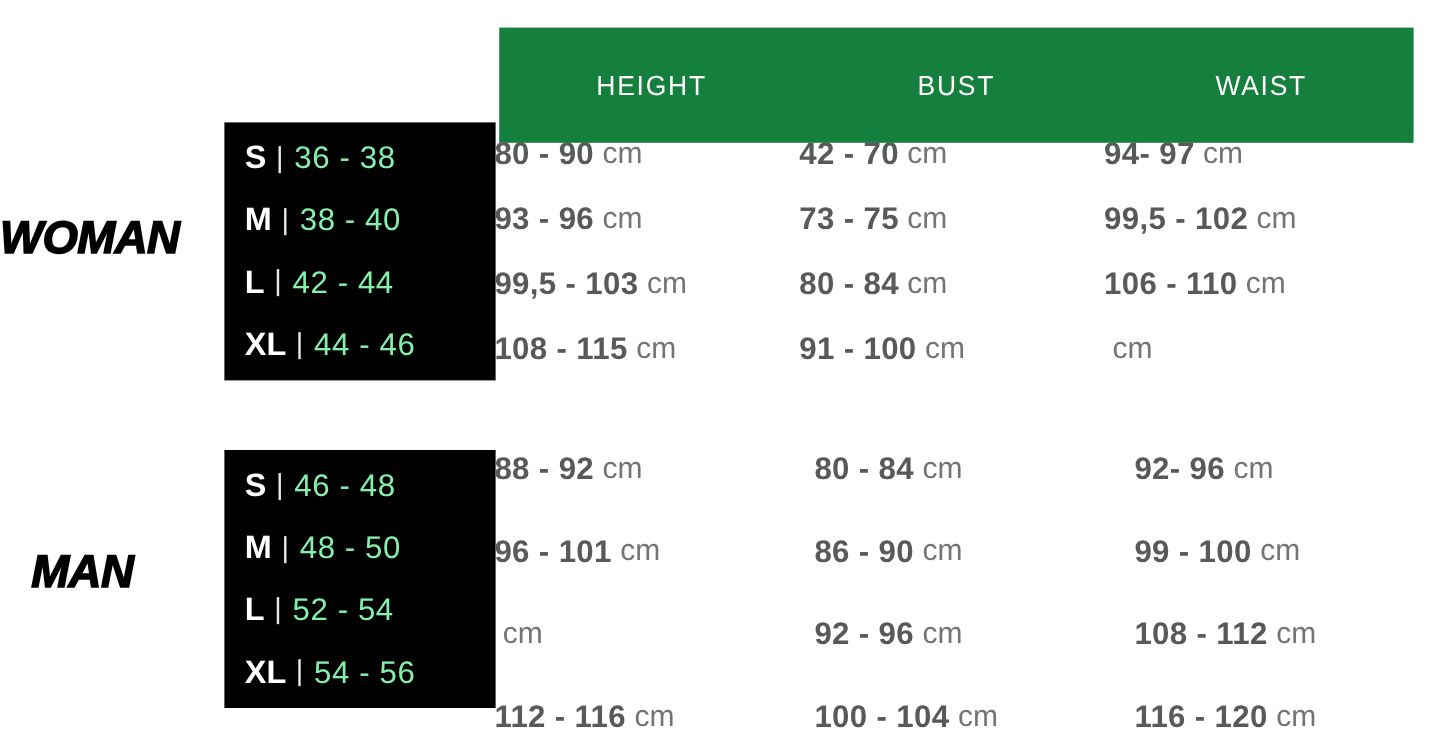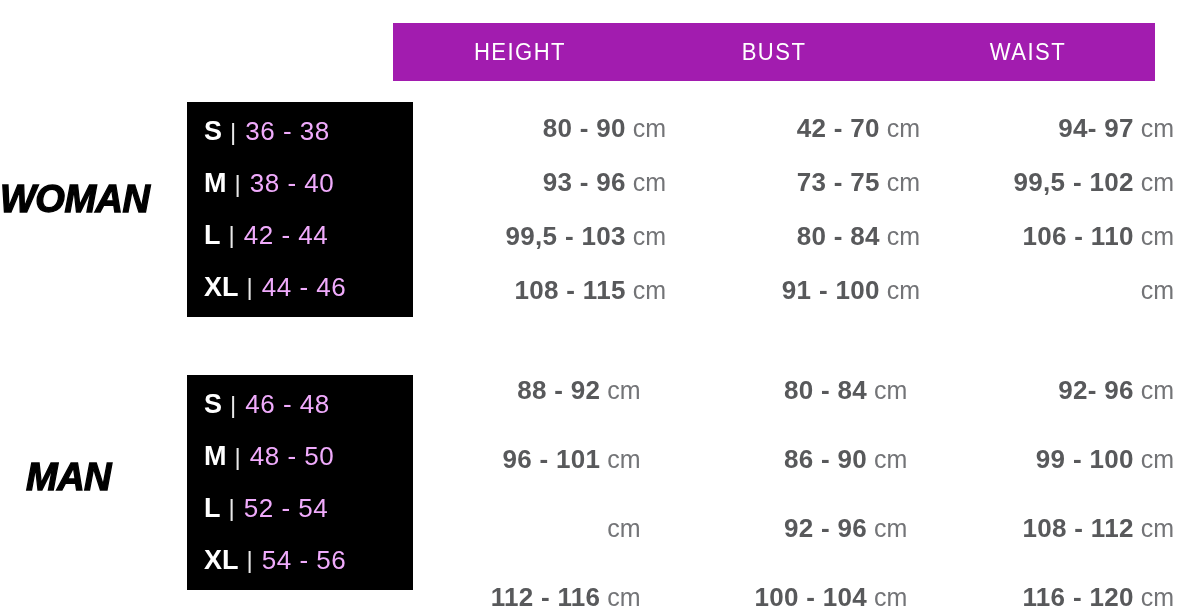--- a/index.html
+++ b/index.html
@@ -2,22 +2,22 @@
 <html><head>
 <meta charset="utf-8">
 <style>
   html,body{margin:0;padding:0;background:#ffffff;}
   .stage{
     position:relative;width:1200px;height:611px;background:#ffffff;overflow:hidden;
     font-family:"Liberation Sans","DejaVu Sans",sans-serif;
   }
   
   .measure-header{
-    position:absolute;left:393px;top:23px;width:762px;height:58px;
-    background:#a21caf;display:flex;
+    position:absolute;left:416px;top:23px;width:762px;height:96px;
+    background:#15803d;display:flex;
   }
   .hcol{
     flex:1;display:flex;align-items:center;justify-content:center;
     color:#ffffff;font-size:23px;font-weight:400;letter-spacing:1.5px;
     transform:scaleX(.96);
   }
   
   .group-label{
     position:absolute;left:0;width:176px;text-align:left;
     font-size:38px;line-height:40px;font-weight:bold;font-style:italic;
@@ -30,29 +30,29 @@
   .size-box{
     position:absolute;left:187px;width:226px;height:215px;background:#000000;
     display:grid;grid-template-rows:repeat(4,1fr);
     box-sizing:border-box;padding:4px 0 4px 17px;
   }
   .size-box.g0{top:102px;}
   .size-box.g1{top:375px;}
   .size-row{display:flex;align-items:center;white-space:nowrap;}
   .size-letter{color:#ffffff;font-weight:bold;font-size:27px;}
   .size-pipe{color:#e9e9e9;font-weight:normal;font-size:24px;margin:0 9px 0 8px;}
-  .size-range{color:#f0abfc;font-weight:normal;font-size:26px;letter-spacing:.5px;}
+  .size-range{color:#86efac;font-weight:normal;font-size:26px;letter-spacing:.5px;}
   
   .data-grid{
     position:absolute;left:412px;width:762px;height:215px;
     display:grid;grid-template-rows:repeat(4,1fr);grid-template-columns:repeat(3,1fr);
   }
   .data-grid.g0{top:102px;}
   .data-grid.g1{top:375px;gap:38px;}
-  .cell{display:flex;align-items:center;justify-content:flex-end;white-space:nowrap;}
+  .cell{display:flex;align-items:center;justify-content:flex-start;white-space:nowrap;}
   .val{font-weight:bold;font-size:26px;color:#58595b;letter-spacing:.3px;}
   .unit{font-weight:normal;font-size:25px;color:#737477;margin-left:7px;}
 </style>
 </head>
 <body>
 
 <div class="stage">
   <header class="measure-header" id="header-bar">
       <div class="hcol">HEIGHT</div>
       <div class="hcol">BUST</div>

